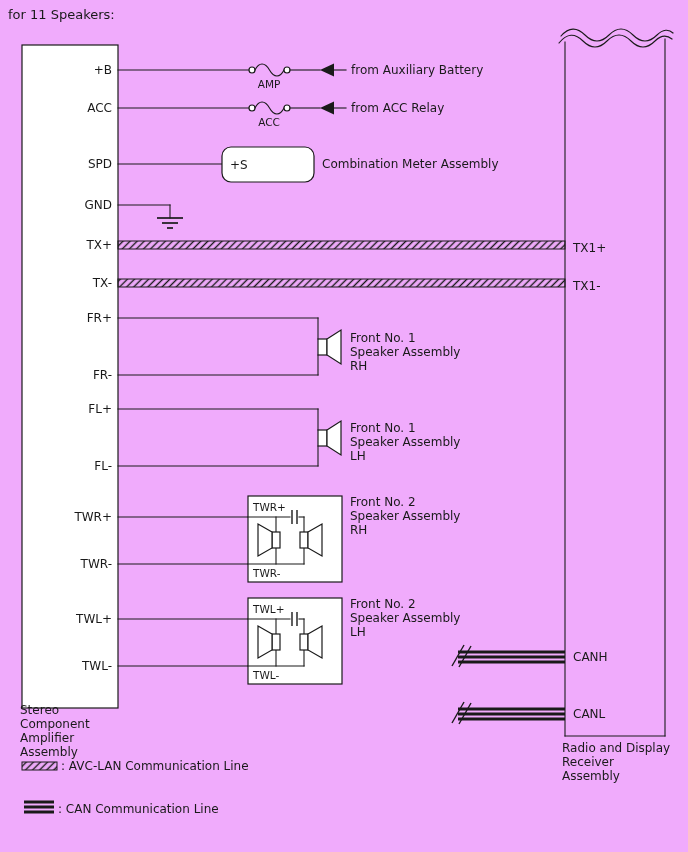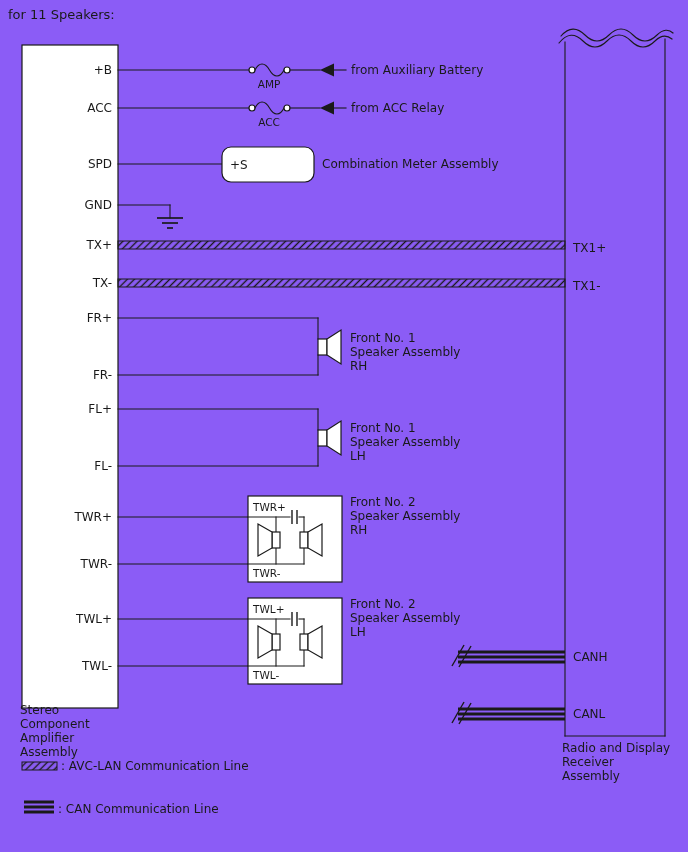--- a/index.html
+++ b/index.html
@@ -1,17 +1,17 @@
 <!DOCTYPE html>
 <html><head>
 <meta charset="utf-8">
 <style>
   html,body { margin:0; padding:0; background:#ffffff; }
   .diagram-page {
-    position:relative; width:688px; height:852px; background:#8b5cf6;
+    position:relative; width:688px; height:852px; background:#f0abfc;
     font-family:"DejaVu Sans","Liberation Sans",sans-serif;
   }
   svg { display:block; }
   svg text {
     font-family:"DejaVu Sans","Liberation Sans",sans-serif;
     fill:#1a1a1a; font-size:12px;
   }
   .s11 { font-size:10.5px; }
   .s13 { font-size:13px; }
   .end { text-anchor:end; }

